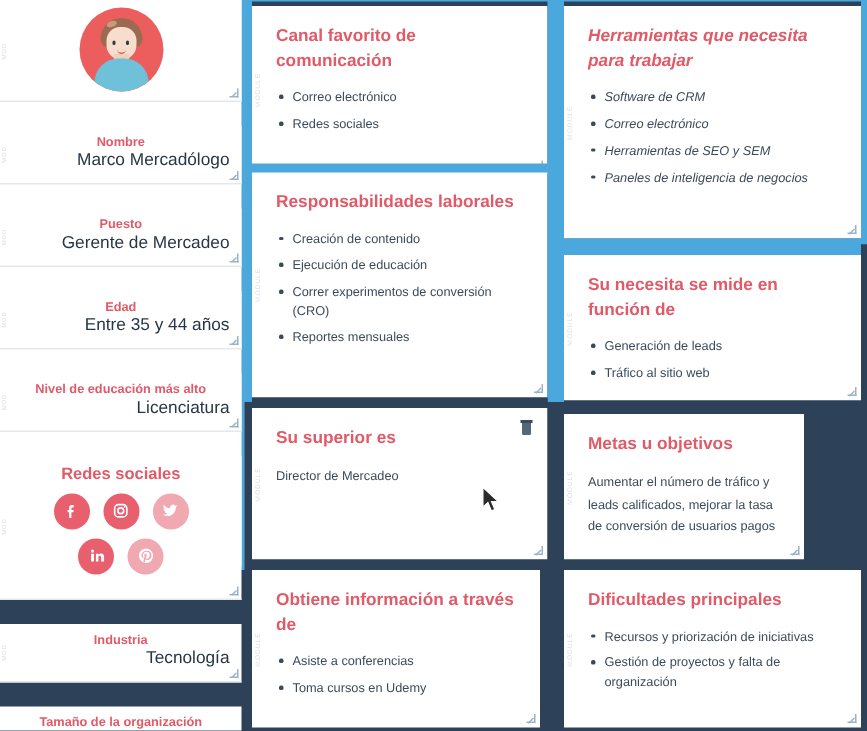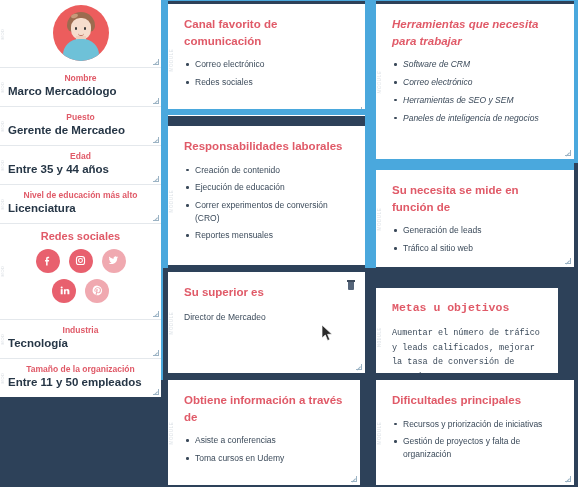--- a/index.html
+++ b/index.html
@@ -21,20 +21,21 @@
     position: absolute;
     left: 0; top: 0;
     width: 163px;
     height: 380px;
     background: #ffffff;
     border: 2px solid #4aa8dd;
     border-left: none;
     border-top: none;
     display: flex;
     flex-direction: column;
+    gap: 16px;
   }
   .side-module {
     position: relative;
     border-bottom: 1px solid #e4e8ec;
     background: #fff;
     padding: 5px 8px 7px 8px;
   }
   .side-module:last-child { border-bottom: none; }
   .side-module .vtab {
     position: absolute;
@@ -89,23 +90,24 @@
     color: #e05a68;
     font-size: 8.5px;
     font-weight: bold;
     text-align: center;
     margin-bottom: 2px;
     line-height: 1.2;
   }
   .field-value {
     color: #263646;
     font-size: 11.5px;
-    font-weight: bold;
-    text-align: left;
+    font-weight: normal;
+    text-align: right;
     line-height: 1.2;
+    margin-left: 19px;
   }
 
   .social-module { padding-top:6px; padding-bottom:10px; }
   .social-title {
     color:#e05a68; font-size: 11px; font-weight: bold;
     text-align:center; margin-bottom: 7px;
   }
   .social-row { display:flex; justify-content:center; gap:9px; margin-bottom:6px;}
   .sicon {
     width: 24px; height: 24px; border-radius:50%;
@@ -307,21 +309,21 @@
     <div class="card" style="left:5px; top:4px; width:197px; height:112px;">
       <span class="vtab">MODULE</span>
       <h3>Canal favorito de comunicación</h3>
       <ul>
         <li>Correo electrónico</li>
         <li>Redes sociales</li>
       </ul>
       <span class="rhandle"></span>
     </div>
 
-    <div class="card" style="left:5px; top:115px; width:197px; height:150px;margin-top:11px;">
+    <div class="card" style="left:5px; top:115px; width:197px; height:150px;">
       <span class="vtab">MODULE</span>
       <h3>Responsabilidades laborales</h3>
       <ul>
         <li>Creación de contenido</li>
         <li>Ejecución de educación</li>
         <li>Correr experimentos de conversión (CRO)</li>
         <li>Reportes mensuales</li>
       </ul>
       <span class="rhandle"></span>
     </div>
@@ -362,21 +364,21 @@
     <div class="card" style="left:213px; top:170px; width:198px; height:97px;">
       <span class="vtab">MODULE</span>
       <h3>Su necesita se mide en función de</h3>
       <ul>
         <li>Generación de leads</li>
         <li>Tráfico al sitio web</li>
       </ul>
       <span class="rhandle"></span>
     </div>
 
-    <div class="card" style="left:213px; top:288px; width:182px; height:97px;font-family:Liberation Mono, monospace;">
+    <div class="card" style="left:213px; top:276px; width:160px; height:97px;">
       <span class="vtab">MODULE</span>
       <h3>Metas u objetivos</h3>
       <p class="body">Aumentar el número de tráfico y leads calificados, mejorar la tasa de conversión de usuarios pagos</p>
       <span class="rhandle"></span>
     </div>
 
     <div class="card" style="left:213px; top:380px; width:198px; height:105px;">
       <span class="vtab">MODULE</span>
       <h3>Dificultades principales</h3>
       <ul>

